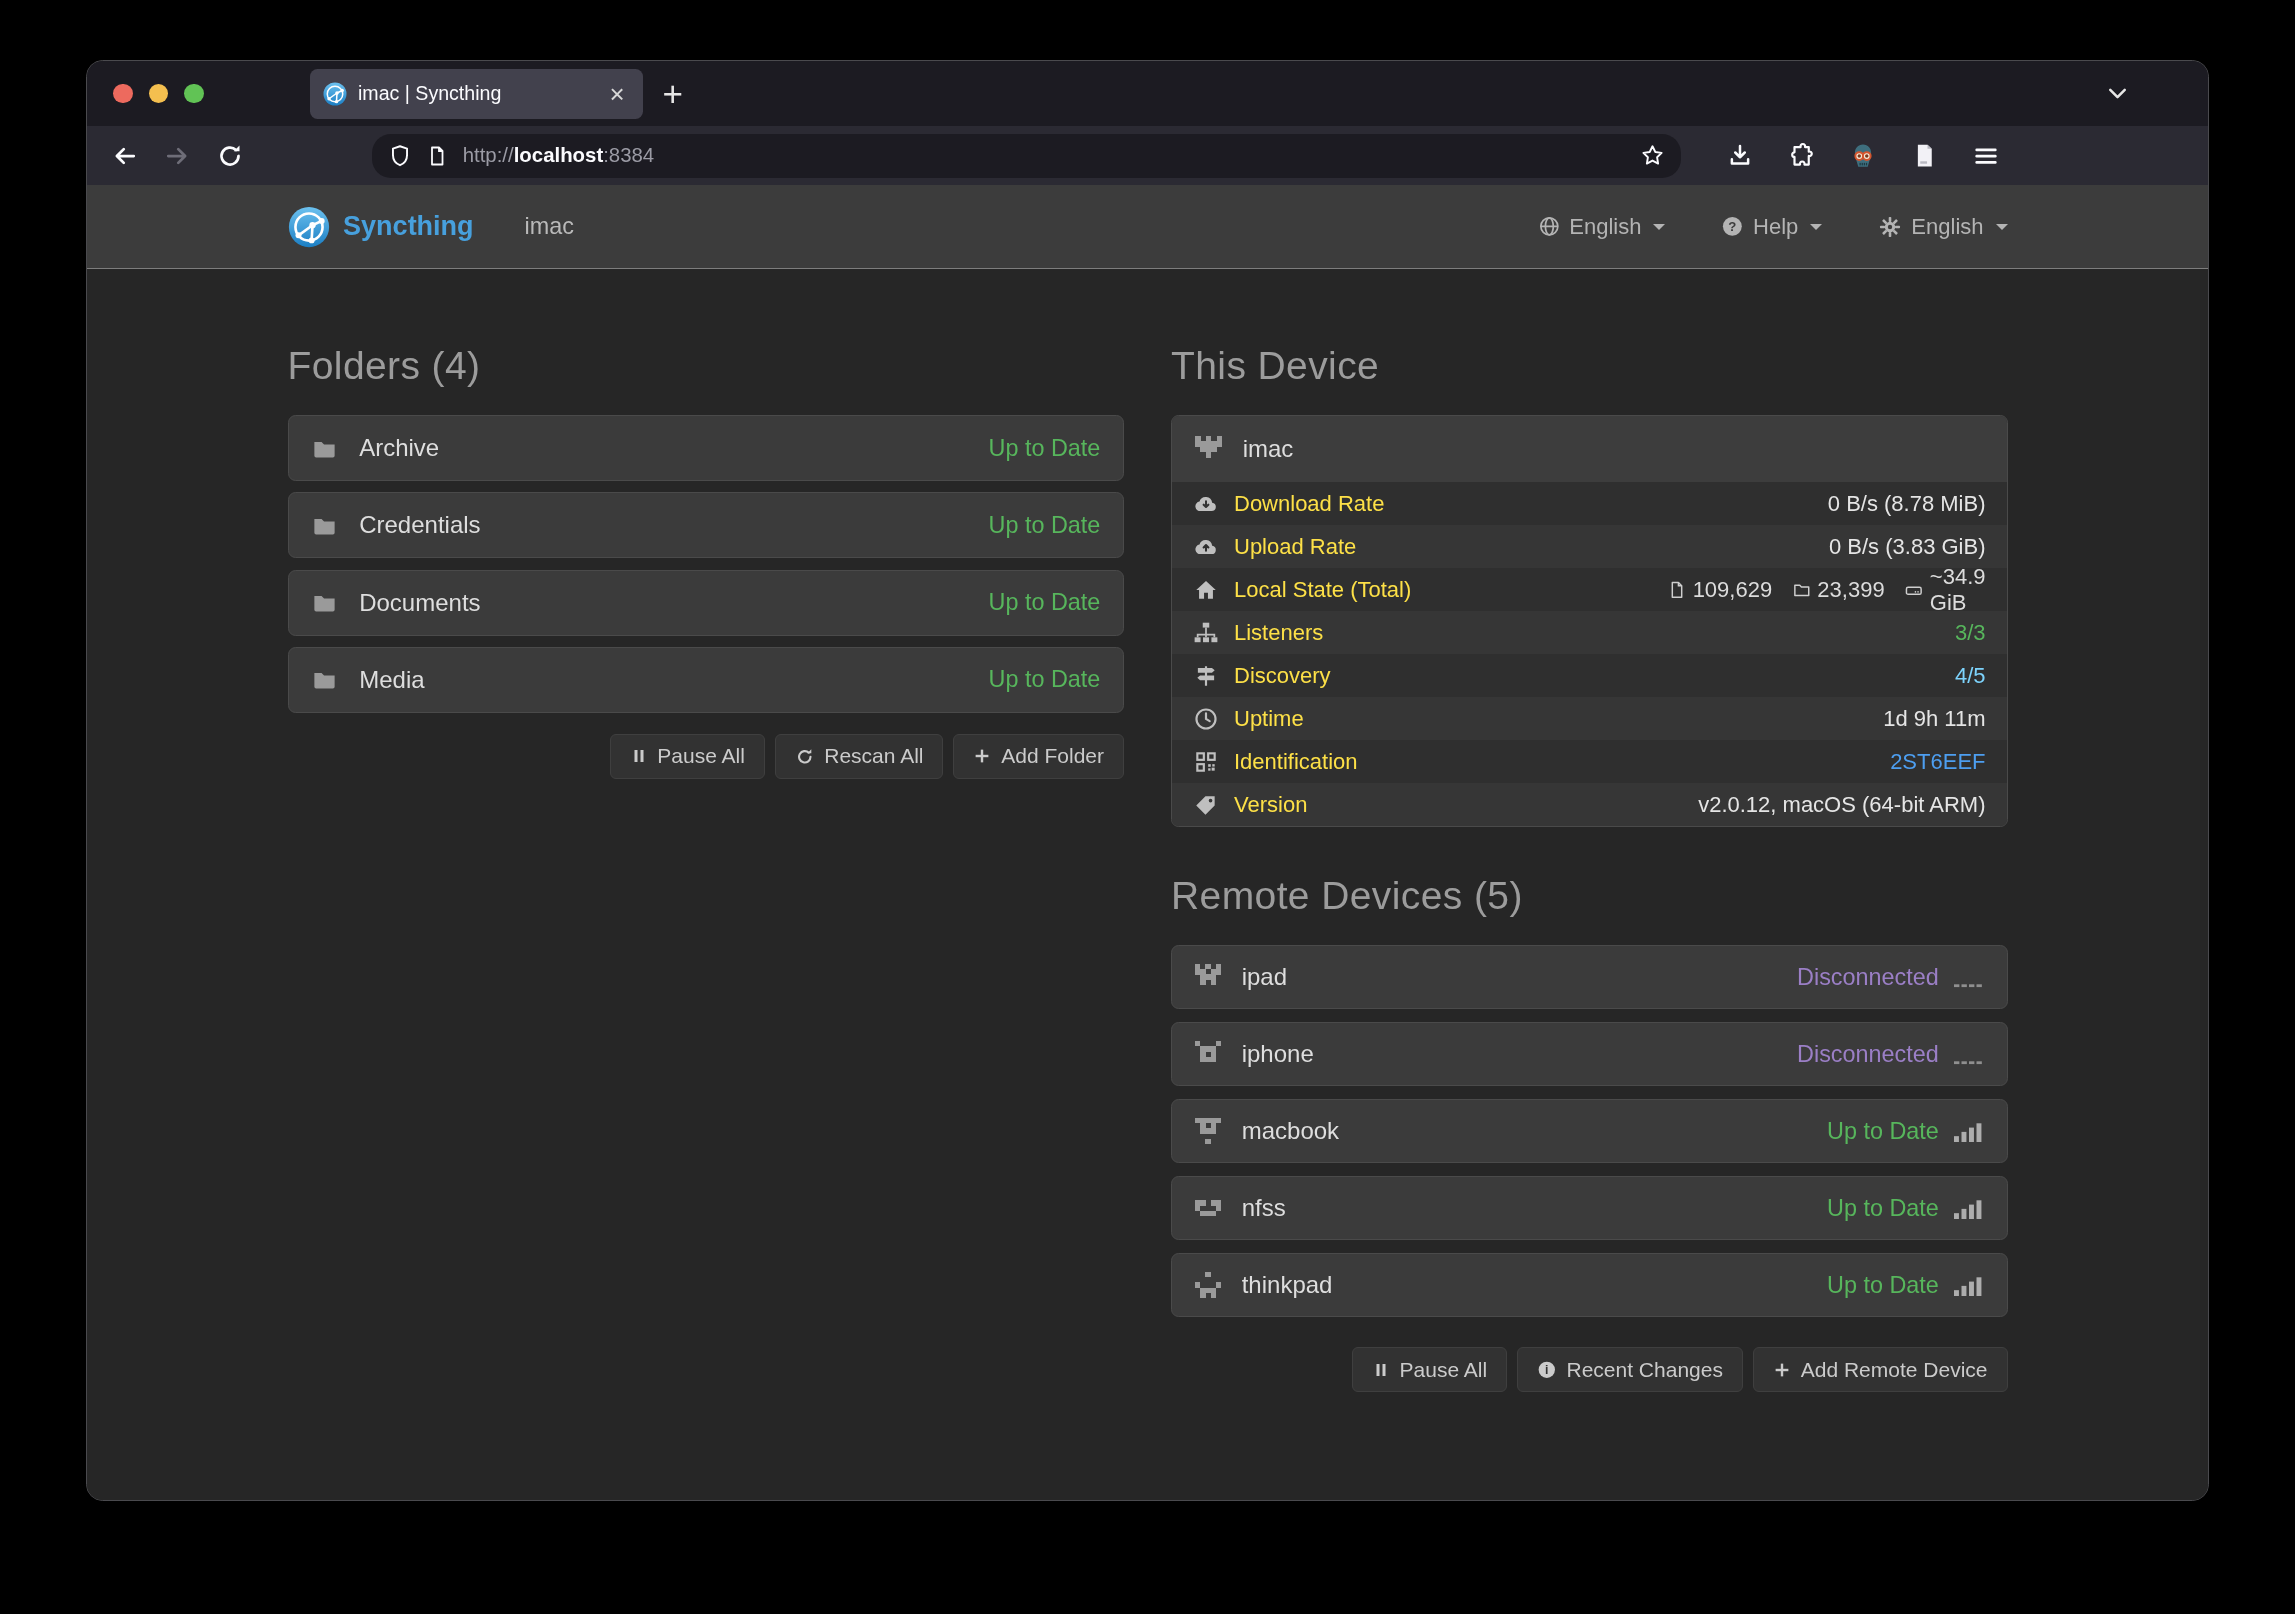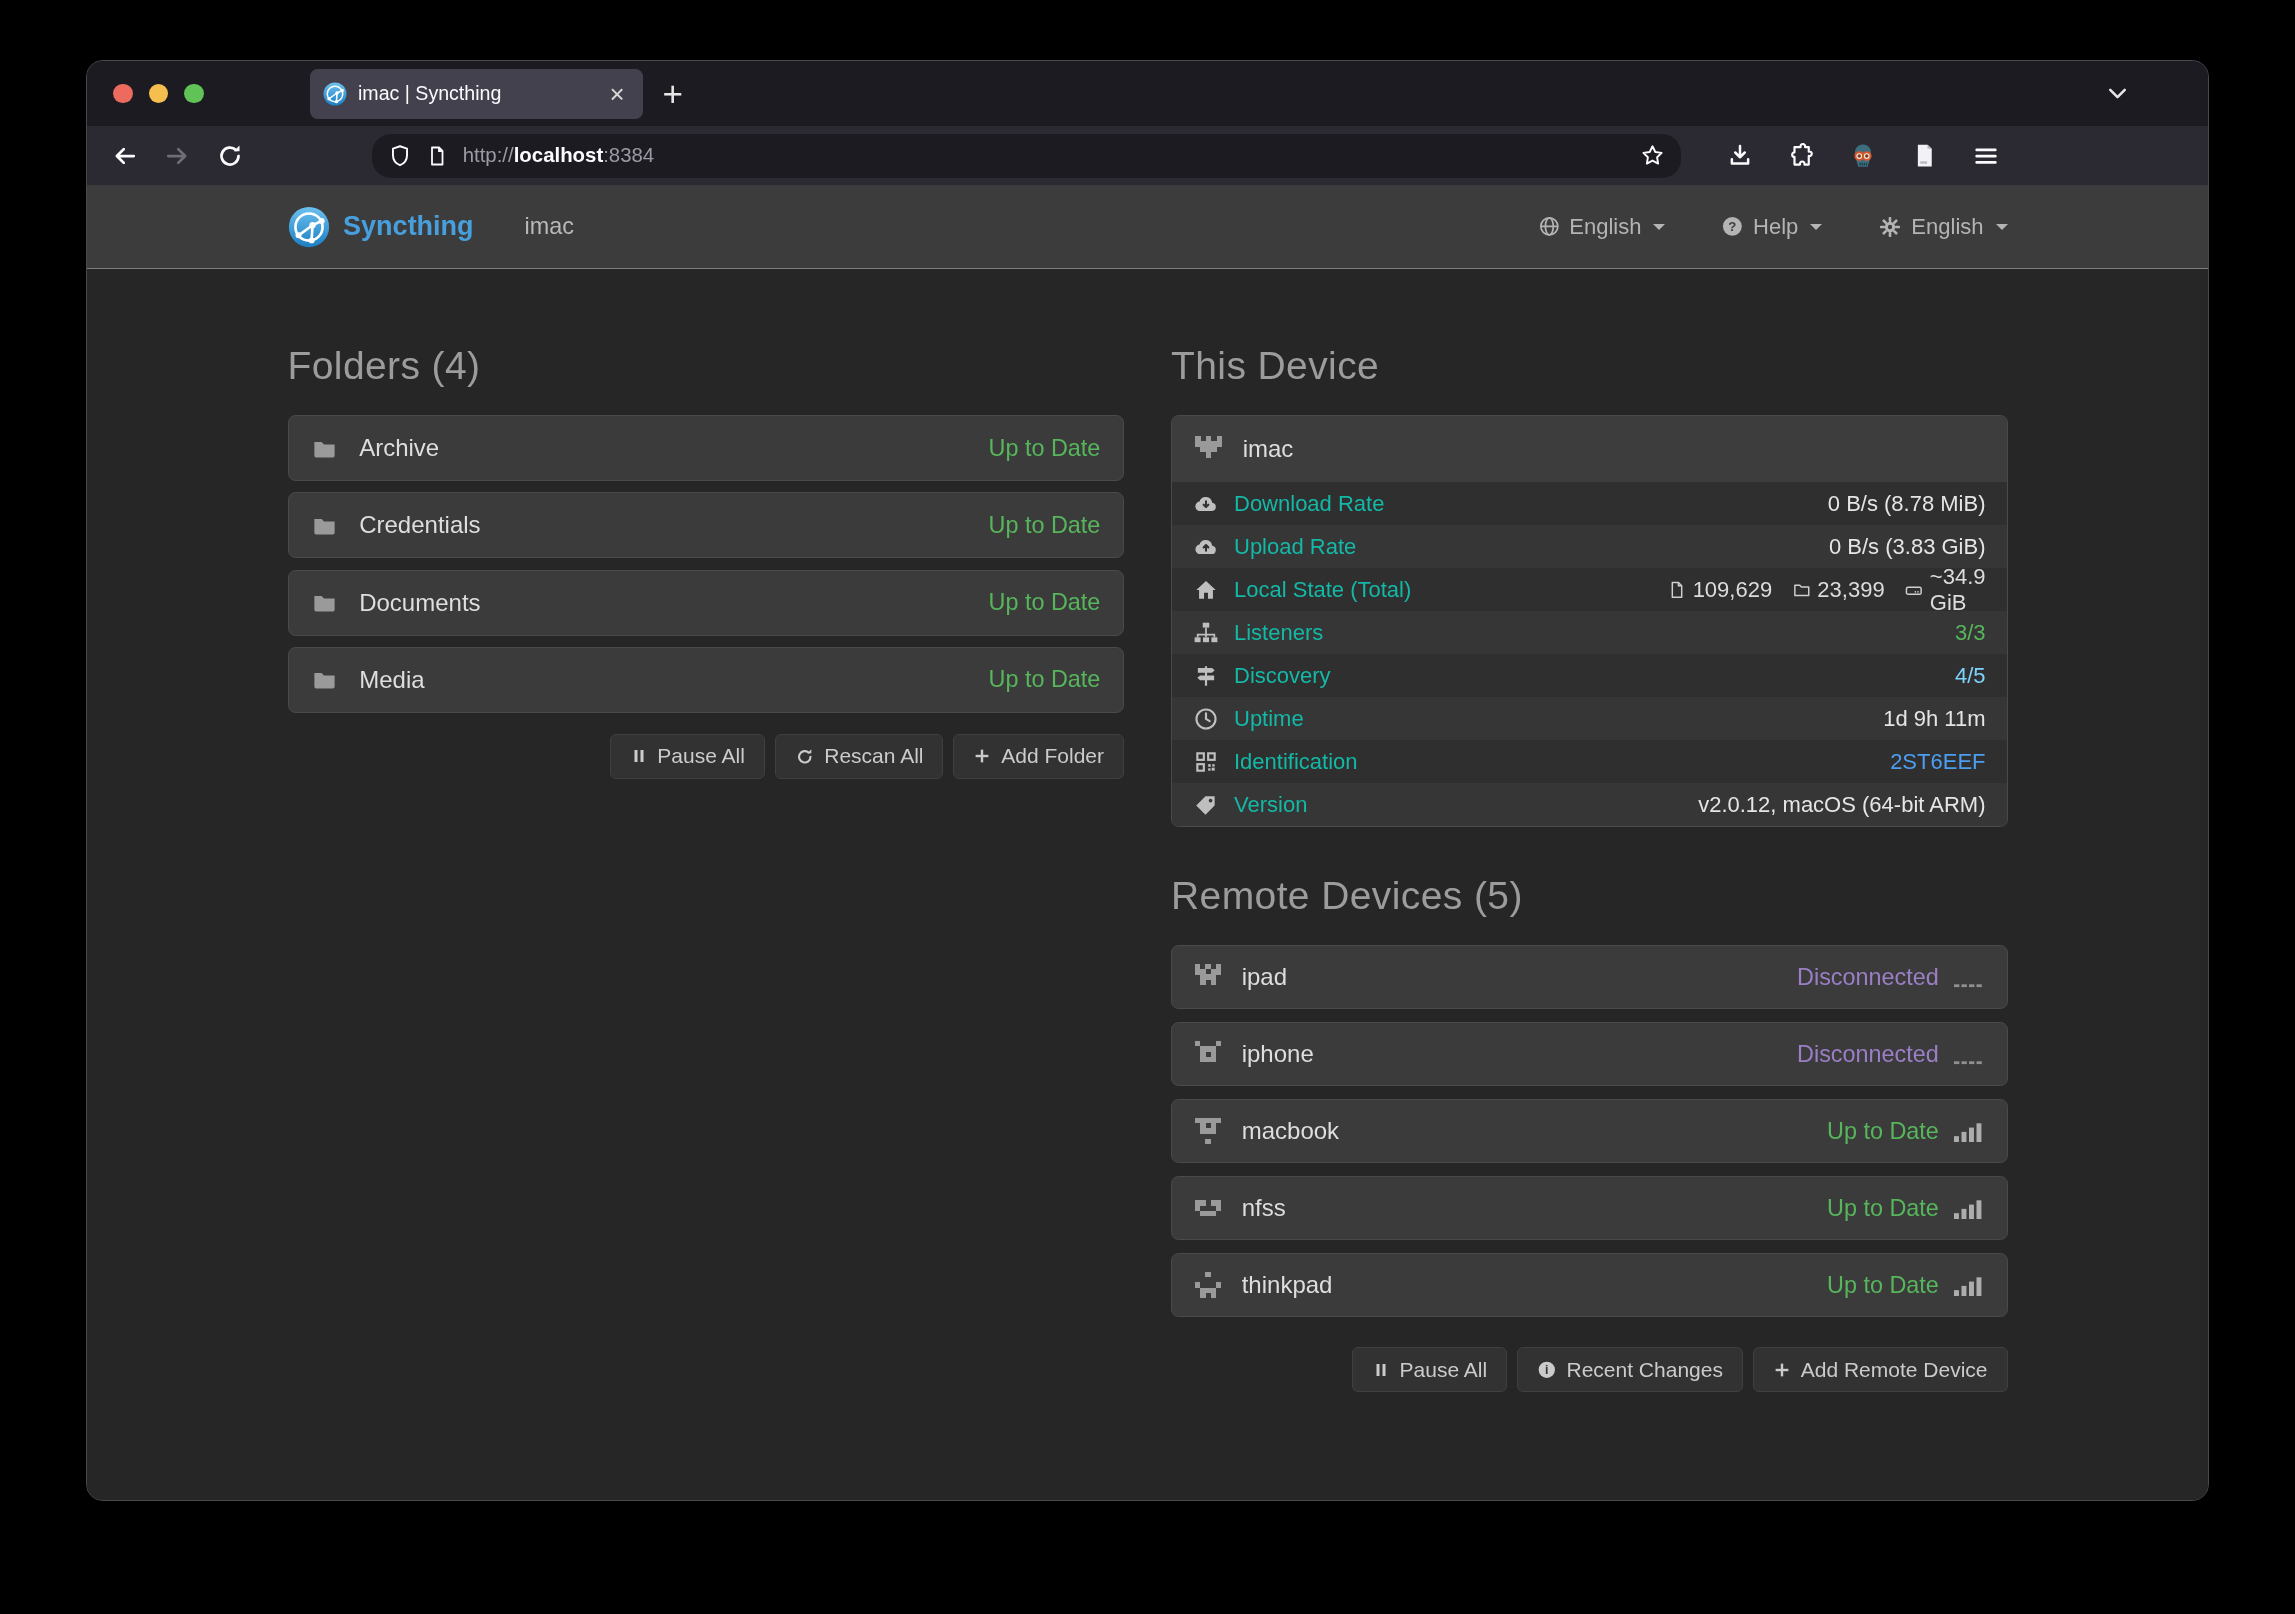--- a/index.html
+++ b/index.html
@@ -42,21 +42,21 @@
   .row-status{font-size:23.4px;}
   .sigwrap{margin-left:15px;display:flex;align-items:flex-end;}
   .actions{display:flex;justify-content:flex-end;gap:10px;margin-top:21px;}
   .btn{background:#323232;border:1.5px solid #3f3f3f;border-radius:6px;height:45px;display:flex;align-items:center;
        gap:9.8px;padding:0 19px;color:#cbcbcb;font-size:21px;box-sizing:border-box;}
   .panel{border:1.5px solid #4a4a4a;border-radius:7.6px;overflow:hidden;background:#303030;}
   .panel-head{background:#3d3d3d;height:66px;display:flex;align-items:center;padding:0 22.7px;}
   .stat-row{height:43px;display:flex;align-items:center;padding:0 21px;font-size:22px;}
   .stat-row:nth-child(odd){background:#363636;}
   .stat-row:nth-child(even){background:#2f2f2f;}
-  .stat-label{color:#14b8a6;margin-left:15px;flex:1;}
+  .stat-label{color:#fde047;margin-left:15px;flex:1;}
   .stat-value{color:#e5e5e5;text-align:right;}
   .ls-group{display:flex;align-items:center;gap:6px;margin-left:19.6px;color:#dcdcdc;}
   .ic{display:flex;align-items:center;justify-content:center;color:#bfbfbf;}
   .ident{width:27px;height:27px;display:block;}
   .rd-head{margin-top:44px;}
 </style>
 </head>
 <body>
 
 <div class="stage">

